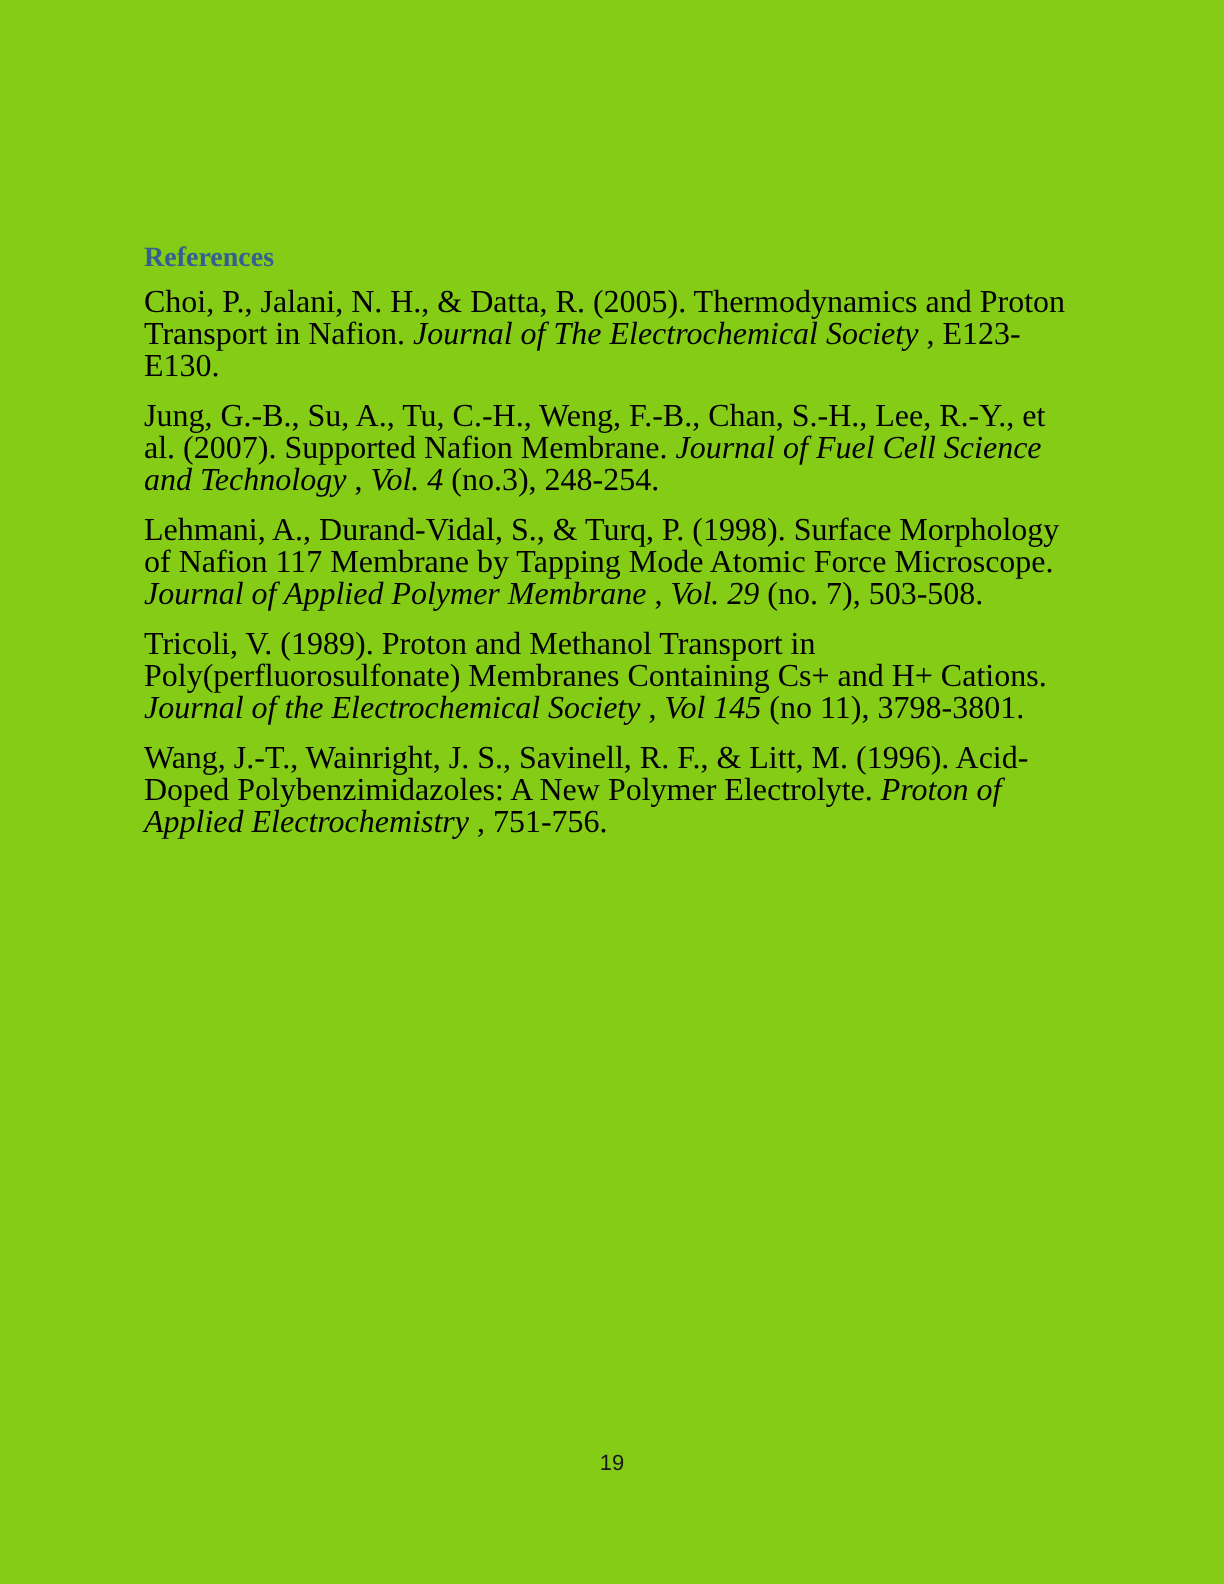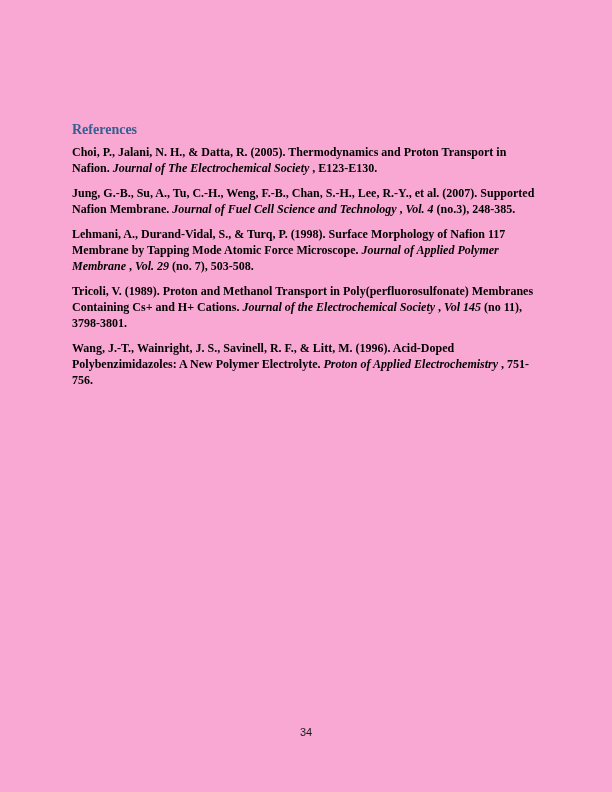--- a/index.html
+++ b/index.html
@@ -4,44 +4,43 @@
 <style>
   html, body {
     margin: 0;
     padding: 0;
     background: #ffffff;
   }
   .page {
     width: 612px;
     height: 792px;
     position: relative;
-    background: #f9a8d4;
+    background: #84cc16;
     color: #000000;
     font-family: "Liberation Serif", "DejaVu Serif", serif;
     overflow: hidden;
   }
   .content {
     position: absolute;
     left: 72px;
     top: 121px;
     width: 468px;
   }
   .refs-heading {
     font-size: 14px;
     line-height: 17px;
     font-weight: bold;
     margin: 0 0 6px 0;
     font-family: "Liberation Serif", "DejaVu Serif", serif;
   }
   .ref {
-    font-size: 12px;
+    font-size: 16px;
     line-height: 16px;
     margin: 0 0 9px 0;
     text-align: left;
-    font-weight: bold;
   }
   .ref .seg-italic {
     font-style: italic;
   }
   .page-number {
     position: absolute;
     left: 0;
     right: 0;
     top: 726px;
     text-align: center;
@@ -51,20 +50,20 @@
   }
 </style>
 </head>
 <body>
 
 <div class="page">
   <div class="content">
     <h1 class="refs-heading" style="color: rgb(54, 95, 145);">References</h1>
     <div id="reference-list">
         <p class="ref"><span class="seg-normal">Choi, P., Jalani, N. H., &amp; Datta, R. (2005). Thermodynamics and Proton Transport in Nafion. </span><span class="seg-italic">Journal of The Electrochemical Society</span><span class="seg-normal"> , E123-E130.</span></p>
-        <p class="ref"><span class="seg-normal">Jung, G.-B., Su, A., Tu, C.-H., Weng, F.-B., Chan, S.-H., Lee, R.-Y., et al. (2007). Supported Nafion Membrane. </span><span class="seg-italic">Journal of Fuel Cell Science and Technology</span><span class="seg-normal"> , </span><span class="seg-italic">Vol. 4</span><span class="seg-normal"> (no.3), 248-385.</span></p>
+        <p class="ref"><span class="seg-normal">Jung, G.-B., Su, A., Tu, C.-H., Weng, F.-B., Chan, S.-H., Lee, R.-Y., et al. (2007). Supported Nafion Membrane. </span><span class="seg-italic">Journal of Fuel Cell Science and Technology</span><span class="seg-normal"> , </span><span class="seg-italic">Vol. 4</span><span class="seg-normal"> (no.3), 248-254.</span></p>
         <p class="ref"><span class="seg-normal">Lehmani, A., Durand-Vidal, S., &amp; Turq, P. (1998). Surface Morphology of Nafion 117 Membrane by Tapping Mode Atomic Force Microscope. </span><span class="seg-italic">Journal of Applied Polymer Membrane</span><span class="seg-normal"> , </span><span class="seg-italic">Vol. 29</span><span class="seg-normal"> (no. 7), 503-508.</span></p>
         <p class="ref"><span class="seg-normal">Tricoli, V. (1989). Proton and Methanol Transport in Poly(perfluorosulfonate) Membranes Containing Cs+ and H+ Cations. </span><span class="seg-italic">Journal of the Electrochemical Society</span><span class="seg-normal"> , </span><span class="seg-italic">Vol 145</span><span class="seg-normal"> (no 11), 3798-3801.</span></p>
         <p class="ref"><span class="seg-normal">Wang, J.-T., Wainright, J. S., Savinell, R. F., &amp; Litt, M. (1996). Acid-Doped Polybenzimidazoles: A New Polymer Electrolyte. </span><span class="seg-italic">Proton of Applied Electrochemistry</span><span class="seg-normal"> , 751-756.</span></p>
       </div>
   </div>
-  <div class="page-number">34</div>
+  <div class="page-number">19</div>
 </div>
 
 </body></html>

